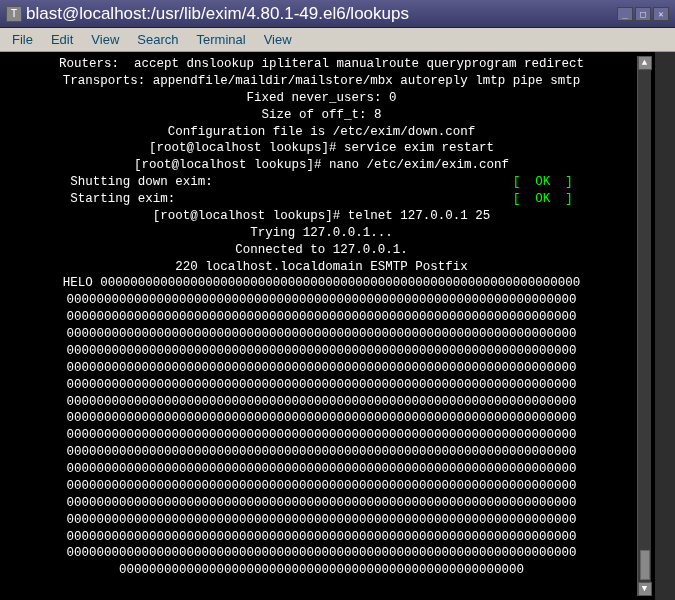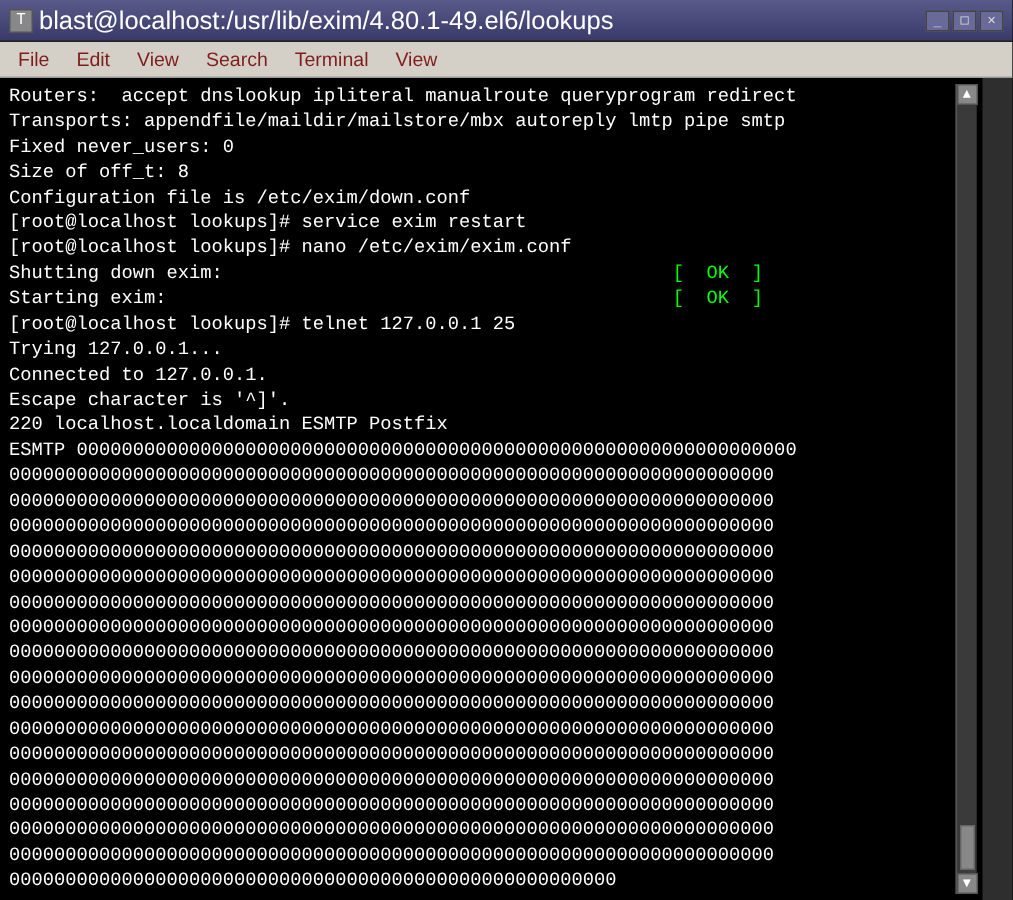--- a/index.html
+++ b/index.html
@@ -66,41 +66,42 @@
       display: flex;
       align-items: center;
       padding: 0 4px;
       border-bottom: 1px solid #999;
       gap: 2px;
     }
     .menu-item {
       padding: 2px 8px;
       font-family: sans-serif;
       font-size: 13px;
-      color: #7f1d1d;
+      color: #0c4a6e;
       cursor: pointer;
     }
 
     
     .terminal {
       background: #000000;
       color: #ffffff;
       font-family: 'Courier New', Courier, monospace;
       font-size: 12.5px;
       line-height: 1.35;
       padding: 4px 4px 4px 6px;
       width: 655px;
       height: 548px;
       overflow: hidden;
       position: relative;
       display: flex;
     }
     .terminal-content {
       flex: 1;
       overflow: hidden;
+      text-align: center;
     }
     .terminal-line {
       white-space: pre;
       display: block;
     }
     .scrollbar {
       width: 14px;
       background: #3a3a3a;
       border-left: 1px solid #555;
       display: flex;
@@ -169,23 +170,22 @@
       <span class="terminal-line">Fixed never_users: 0</span>
       <span class="terminal-line">Size of off_t: 8</span>
       <span class="terminal-line">Configuration file is /etc/exim/down.conf</span>
       <span class="terminal-line">[root@localhost lookups]# service exim restart</span>
       <span class="terminal-line">[root@localhost lookups]# nano /etc/exim/exim.conf</span>
       <span class="terminal-line">Shutting down exim:                                        <span style="color:#00ff00">[  OK  ]</span></span>
       <span class="terminal-line">Starting exim:                                             <span style="color:#00ff00">[  OK  ]</span></span>
       <span class="terminal-line">[root@localhost lookups]# telnet 127.0.0.1 25</span>
       <span class="terminal-line">Trying 127.0.0.1...</span>
       <span class="terminal-line">Connected to 127.0.0.1.</span>
-      <span class="terminal-line">Escape character is '^]'.</span>
       <span class="terminal-line">220 localhost.localdomain ESMTP Postfix</span>
-      <span class="terminal-line">ESMTP 0000000000000000000000000000000000000000000000000000000000000000</span>
+      <span class="terminal-line">HELO 0000000000000000000000000000000000000000000000000000000000000000</span>
       <span class="terminal-line">00000000000000000000000000000000000000000000000000000000000000000000</span>
       <span class="terminal-line">00000000000000000000000000000000000000000000000000000000000000000000</span>
       <span class="terminal-line">00000000000000000000000000000000000000000000000000000000000000000000</span>
       <span class="terminal-line">00000000000000000000000000000000000000000000000000000000000000000000</span>
       <span class="terminal-line">00000000000000000000000000000000000000000000000000000000000000000000</span>
       <span class="terminal-line">00000000000000000000000000000000000000000000000000000000000000000000</span>
       <span class="terminal-line">00000000000000000000000000000000000000000000000000000000000000000000</span>
       <span class="terminal-line">00000000000000000000000000000000000000000000000000000000000000000000</span>
       <span class="terminal-line">00000000000000000000000000000000000000000000000000000000000000000000</span>
       <span class="terminal-line">00000000000000000000000000000000000000000000000000000000000000000000</span>

